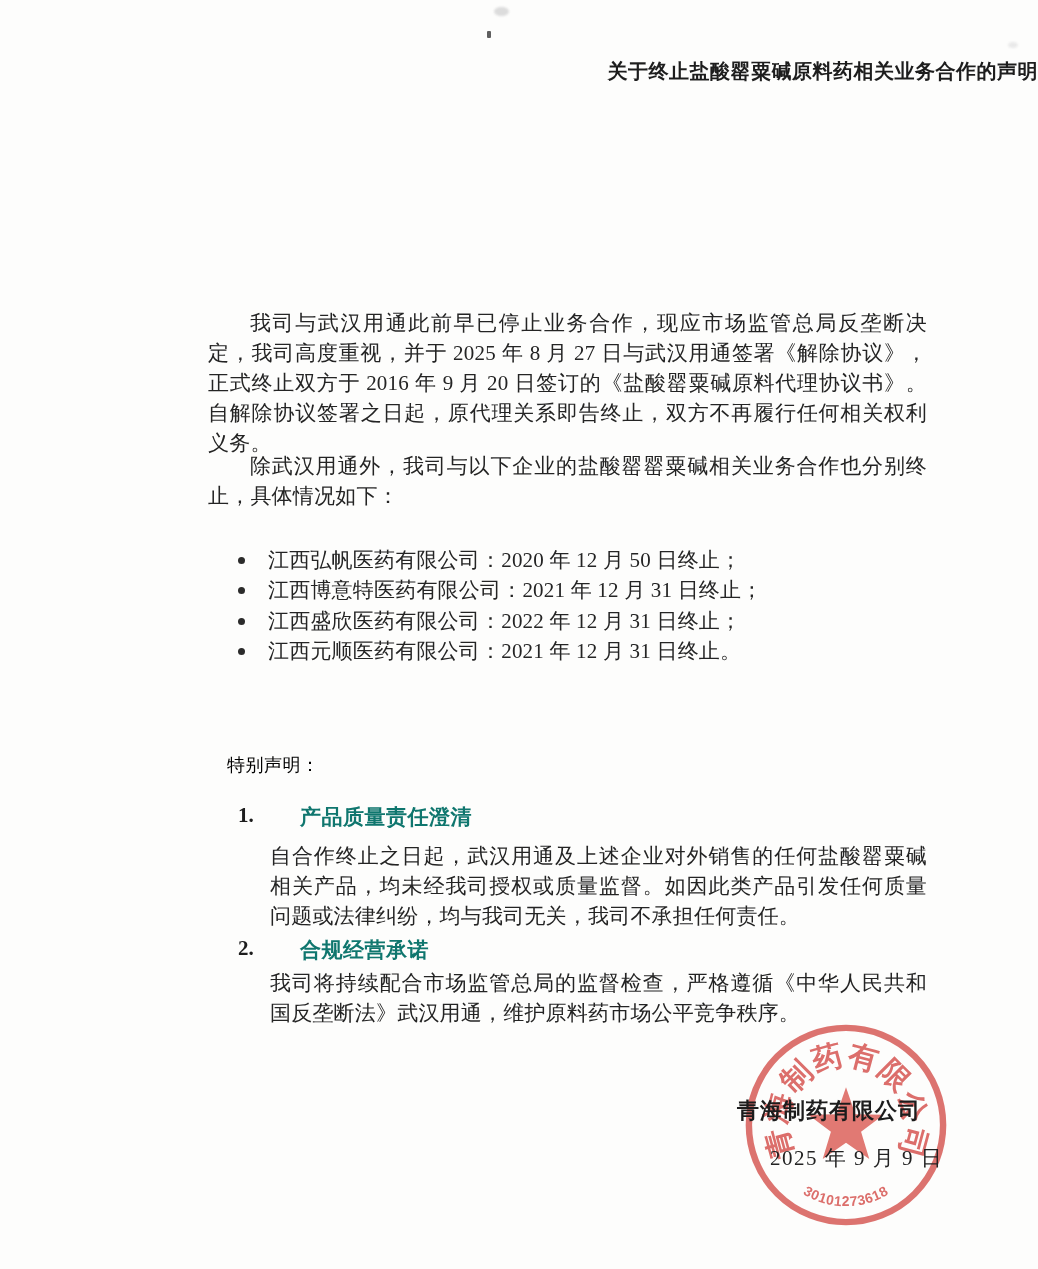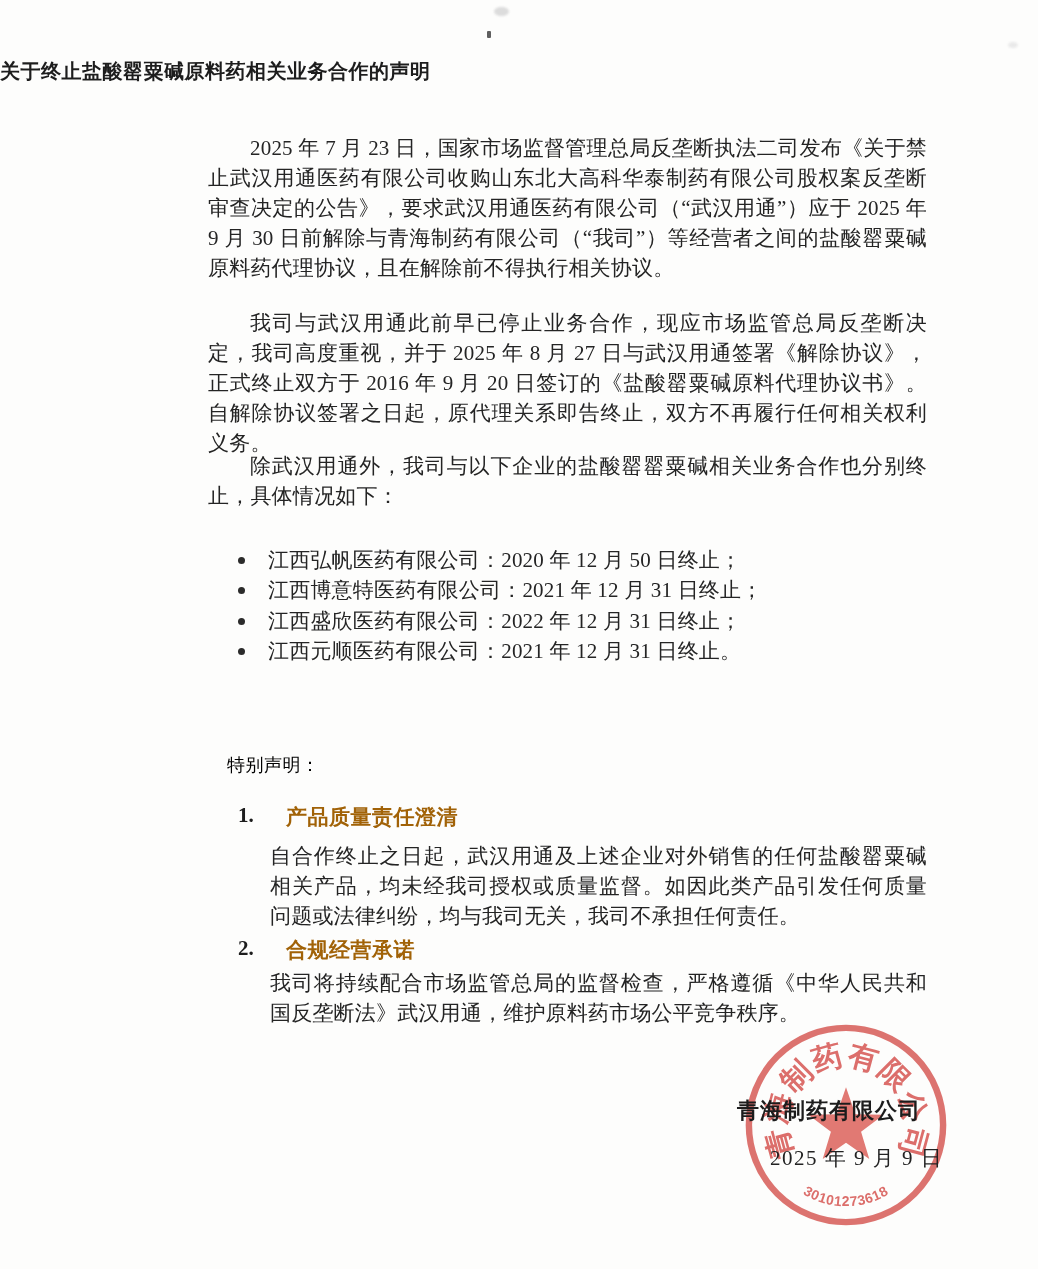--- a/index.html
+++ b/index.html
@@ -12,21 +12,21 @@
     background: #fdfdfc;
     overflow: hidden;
     font-family: "Liberation Serif", "DejaVu Serif", serif;
     color: #242424;
   }
   .doc-title {
     position: absolute;
     top: 58px;
     left: 0;
     width: 1038px;
-    text-align: left;
+    text-align: right;
     font-family: "Liberation Sans", "DejaVu Sans", sans-serif;
     font-weight: 700;
     font-size: 20px;
     letter-spacing: 0.5px;
     color: #1d1d1d;
   }
   .para {
     position: absolute;
     left: 208px;
     width: 719px;
@@ -74,24 +74,24 @@
   }
   .item-num {
     position: absolute;
     left: 238px;
     font-size: 21px;
     font-weight: 700;
     color: #1d1d1d;
   }
   .item-heading {
     position: absolute;
-    left: 286px;
-    font-size: 21px;
-    font-weight: 700;
-    color: #a16207;
+    left: 300px;
+    font-size: 21px;
+    font-weight: 700;
+    color: #0f766e;
     letter-spacing: 0.5px;
   }
   .num1, .head1 { top: 803px; }
   .num2, .head2 { top: 936px; }
   .item-body {
     position: absolute;
     left: 270px;
     width: 657px;
     font-size: 21px;
     line-height: 30px;
@@ -149,21 +149,20 @@
     filter: blur(1px);
   }
 </style>
 </head>
 <body>
 
 <div class="page">
 
   <h1 class="doc-title">关于终止盐酸罂粟碱原料药相关业务合作的声明</h1>
 
-  <p class="para p1">2025 年 7 月 23 日，国家市场监督管理总局反垄断执法二司发布《关于禁止武汉用通医药有限公司收购山东北大高科华泰制药有限公司股权案反垄断审查决定的公告》，要求武汉用通医药有限公司（“武汉用通”）应于 2025 年 9 月 30 日前解除与青海制药有限公司（“我司”）等经营者之间的盐酸罂粟碱原料药代理协议，且在解除前不得执行相关协议。</p>
   <p class="para p2">我司与武汉用通此前早已停止业务合作，现应市场监管总局反垄断决定，我司高度重视，并于 2025 年 8 月 27 日与武汉用通签署《解除协议》，正式终止双方于 2016 年 9 月 20 日签订的《盐酸罂粟碱原料代理协议书》。自解除协议签署之日起，原代理关系即告终止，双方不再履行任何相关权利义务。</p>
   <p class="para p3">除武汉用通外，我司与以下企业的盐酸罂罂粟碱相关业务合作也分别终止，具体情况如下：</p>
 
   <ul class="term-list">
     <li>
       <span class="bullet-dot"></span>
       <span>江西弘帆医药有限公司：2020 年 12 月 50 日终止；</span>
     </li>
     <li>
       <span class="bullet-dot"></span>

